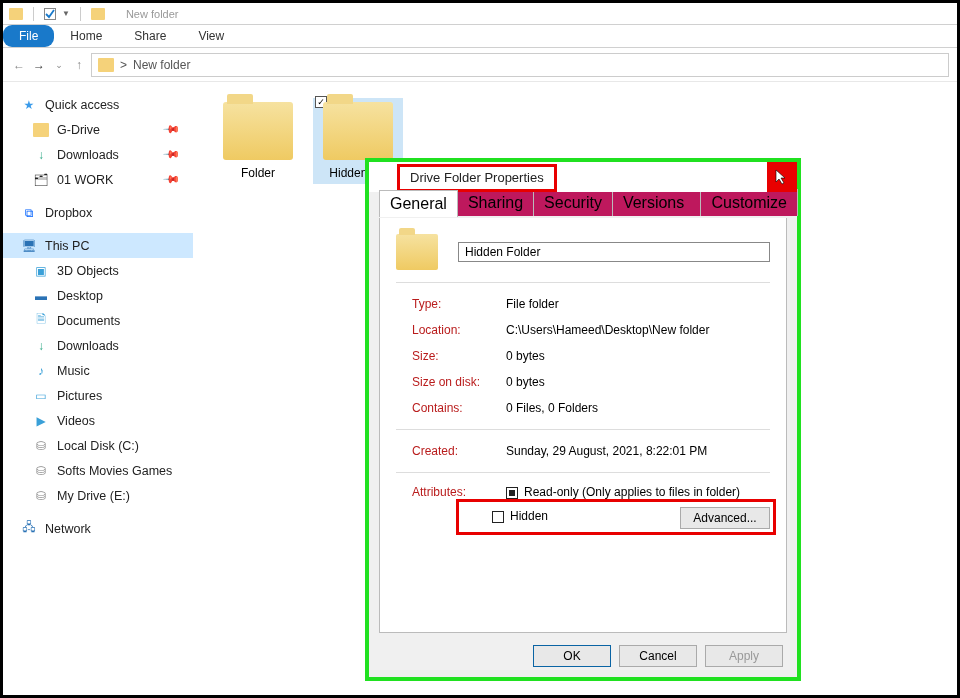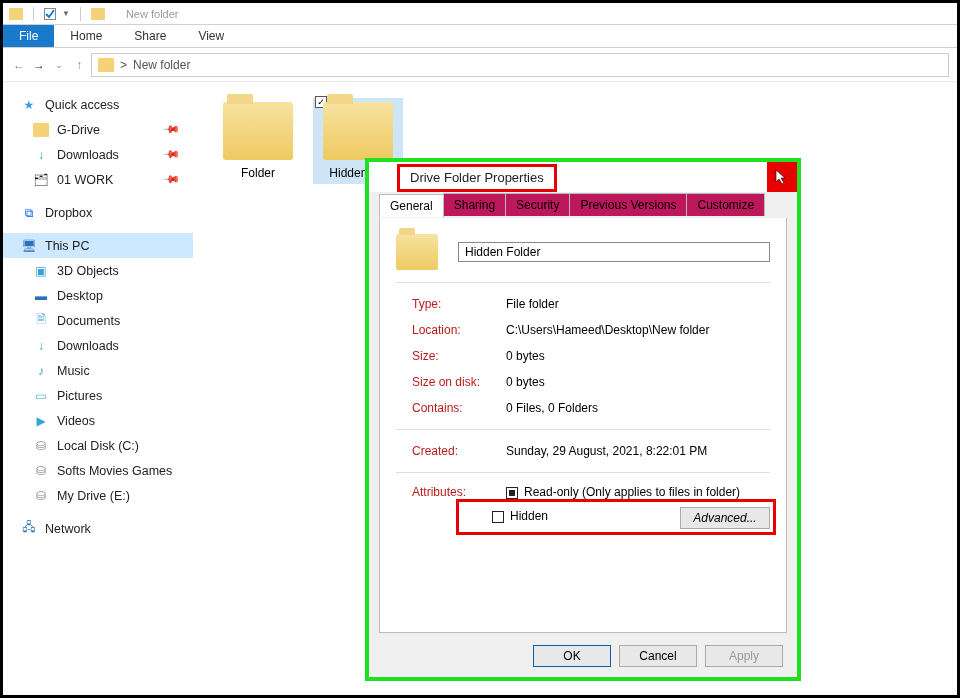--- a/index.html
+++ b/index.html
@@ -10,21 +10,21 @@
   .titlebar { height:22px; border-bottom:1px solid #d0d0d0; display:flex; align-items:center; font-size:11px; color:#666; }
   .titlebar .tb-left { display:flex; align-items:center; gap:6px; padding-left:6px; }
   .titlebar .tb-folder-icon { width:14px; height:12px; background:#f5d27a; border-radius:1px; position:relative; }
   .titlebar .sep { width:1px; height:14px; background:#ccc; margin:0 4px; }
   .titlebar .chk { width:12px; height:12px; }
   .titlebar .down { font-size:8px; color:#666; }
 
   
   .ribbon { height:23px; display:flex; align-items:stretch; font-size:12px; border-bottom:1px solid #d0d0d0; }
   .ribbon .tab { padding:4px 16px; cursor:default; }
-  .ribbon .tab.file { background:#1979ca; color:#fff; }
+  .ribbon .tab.file { background:#1979ca; color:#fff;border-radius:9px; }
   .ribbon .tab.plain { color:#333; }
 
   
   .navbar { height:34px; display:flex; align-items:center; gap:4px; padding:0 8px; font-size:12px; color:#555; border-bottom:1px solid #e8e8e8; }
   .navbar .arrow { width:16px; text-align:center; color:#888; }
   .navbar .path { flex:1; height:24px; border:1px solid #ccc; display:flex; align-items:center; gap:6px; padding:0 6px; font-size:12px; }
   .navbar .path .picon { width:16px; height:14px; background:#f5d27a; border-radius:1px; }
 
   
   .main { position:absolute; top:79px; left:0; right:0; bottom:0; display:flex; }
@@ -59,38 +59,38 @@
   .folder-item.sel { background:#cde5f7; padding:4px 0; }
   .folder-item.sel .chk-over { position:absolute; top:-2px; left:2px; width:12px; height:12px; border:1px solid #555; background:#fff; font-size:9px; line-height:10px; }
 
   
   .dialog-wrap { position:absolute; left:362px; top:155px; width:436px; height:523px; border:4px solid #20e120; background:#f0f0f0; }
   .dlg-title { height:30px; background:#fff; display:flex; align-items:center; justify-content:flex-end; position:relative; }
   .dlg-title .tbox { position:absolute; left:28px; top:2px; border:3px solid #e80000; padding:3px 10px 4px; font-size:13px; color:#222; }
   .dlg-close { width:30px; height:30px; background:#e80000; color:#fff; display:flex; align-items:center; justify-content:center; font-size:14px; }
   .dlg-close svg { width:18px; height:18px; }
 
-  .tabrow { height:24px; display:flex; align-items:flex-end; padding-left:10px; font-size:12px; background:#f0f0f0; }
+  .tabrow { height:24px; display:flex; align-items:flex-end; padding-left:10px; font-size:16px; background:#f0f0f0; }
   .tabrow .dtab { padding:4px 10px; border:1px solid #bbb; border-bottom:none; background:#be185d; margin-right:-1px; }
   .tabrow .dtab.active { background:#fff; position:relative; top:1px; }
   .dlg-body { position:absolute; top:56px; left:10px; right:10px; bottom:44px; border:1px solid #bbb; border-top:none; background:#fff; padding:12px 16px; font-size:12px; }
 
   .dlg-row { display:flex; align-items:center; height:26px; }
   .dlg-row .lab { width:94px; color:#b91c1c;margin-left:16px; }
   .dlg-name-input { flex:1; height:20px; border:1px solid #888; padding:0 6px; font-size:12px; }
   .hr { height:1px; background:#ddd; margin:8px 0; }
 
   .big-fold { width:42px; height:36px; background:linear-gradient(#f6e2a0,#efca62); border-radius:2px; margin-right:20px; position:relative; }
   .big-fold::before { content:""; position:absolute; top:-6px; left:3px; width:16px; height:7px; background:#f2d788; border-radius:2px 2px 0 0; }
 
   .attr-area { position:relative; }
   .red-box { position:absolute; border:3px solid #e80000; }
   .chk-sq { width:12px; height:12px; border:1px solid #222; display:inline-block; margin-right:6px; vertical-align:middle; }
   .chk-sq.filled { background:#222; box-shadow:inset 0 0 0 2px #fff; }
-  .adv-btn { width:90px; height:22px; border:1px solid #aaa; background:#e8e8e8; font-size:12px;font-style:italic; }
+  .adv-btn { width:90px; height:22px; border:1px solid #aaa; background:#e8e8e8; font-size:12px; }
 
   .dlg-buttons { position:absolute; bottom:10px; right:14px; display:flex; gap:8px; }
   .dlg-buttons button { width:78px; height:22px; font-size:12px; border:1px solid #aaa; background:#e8e8e8; }
   .dlg-buttons button.ok { border:1.5px solid #0a64a4; background:#e8e8e8; }
   .dlg-buttons button.apply { color:#999; }
 </style>
 </head>
 <body>
 
 <div class="frame">

